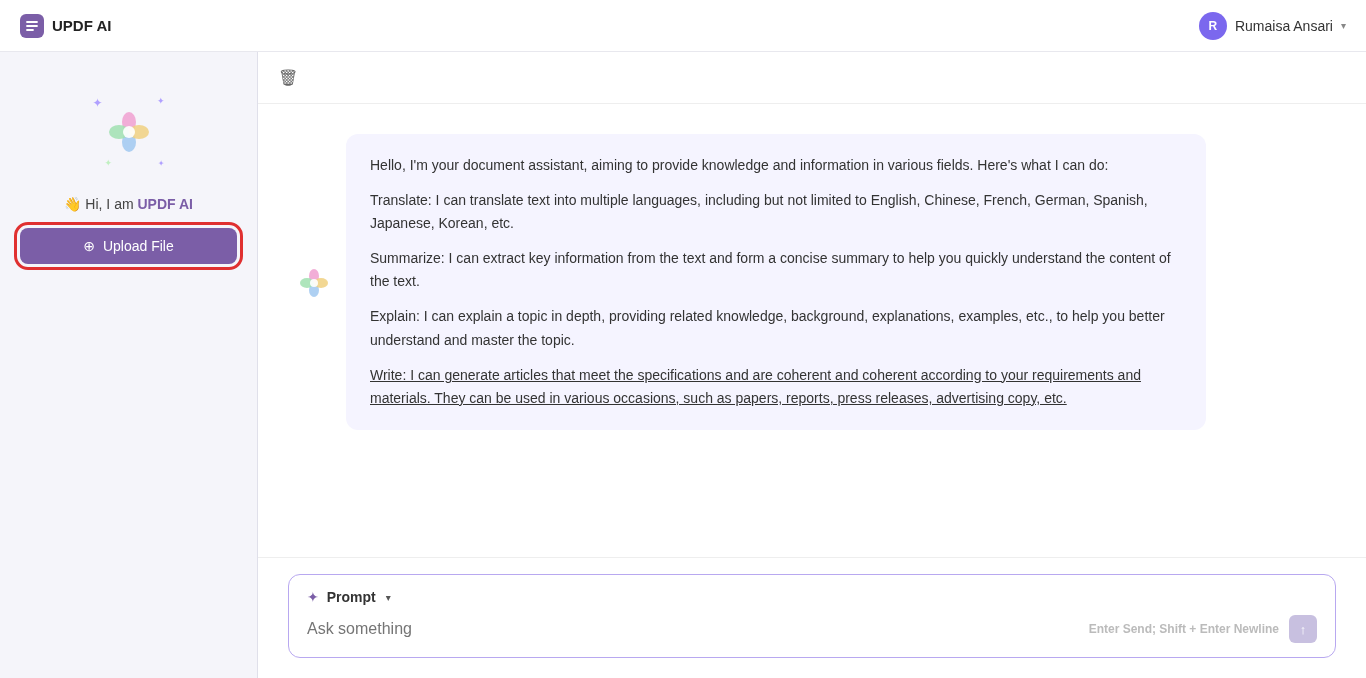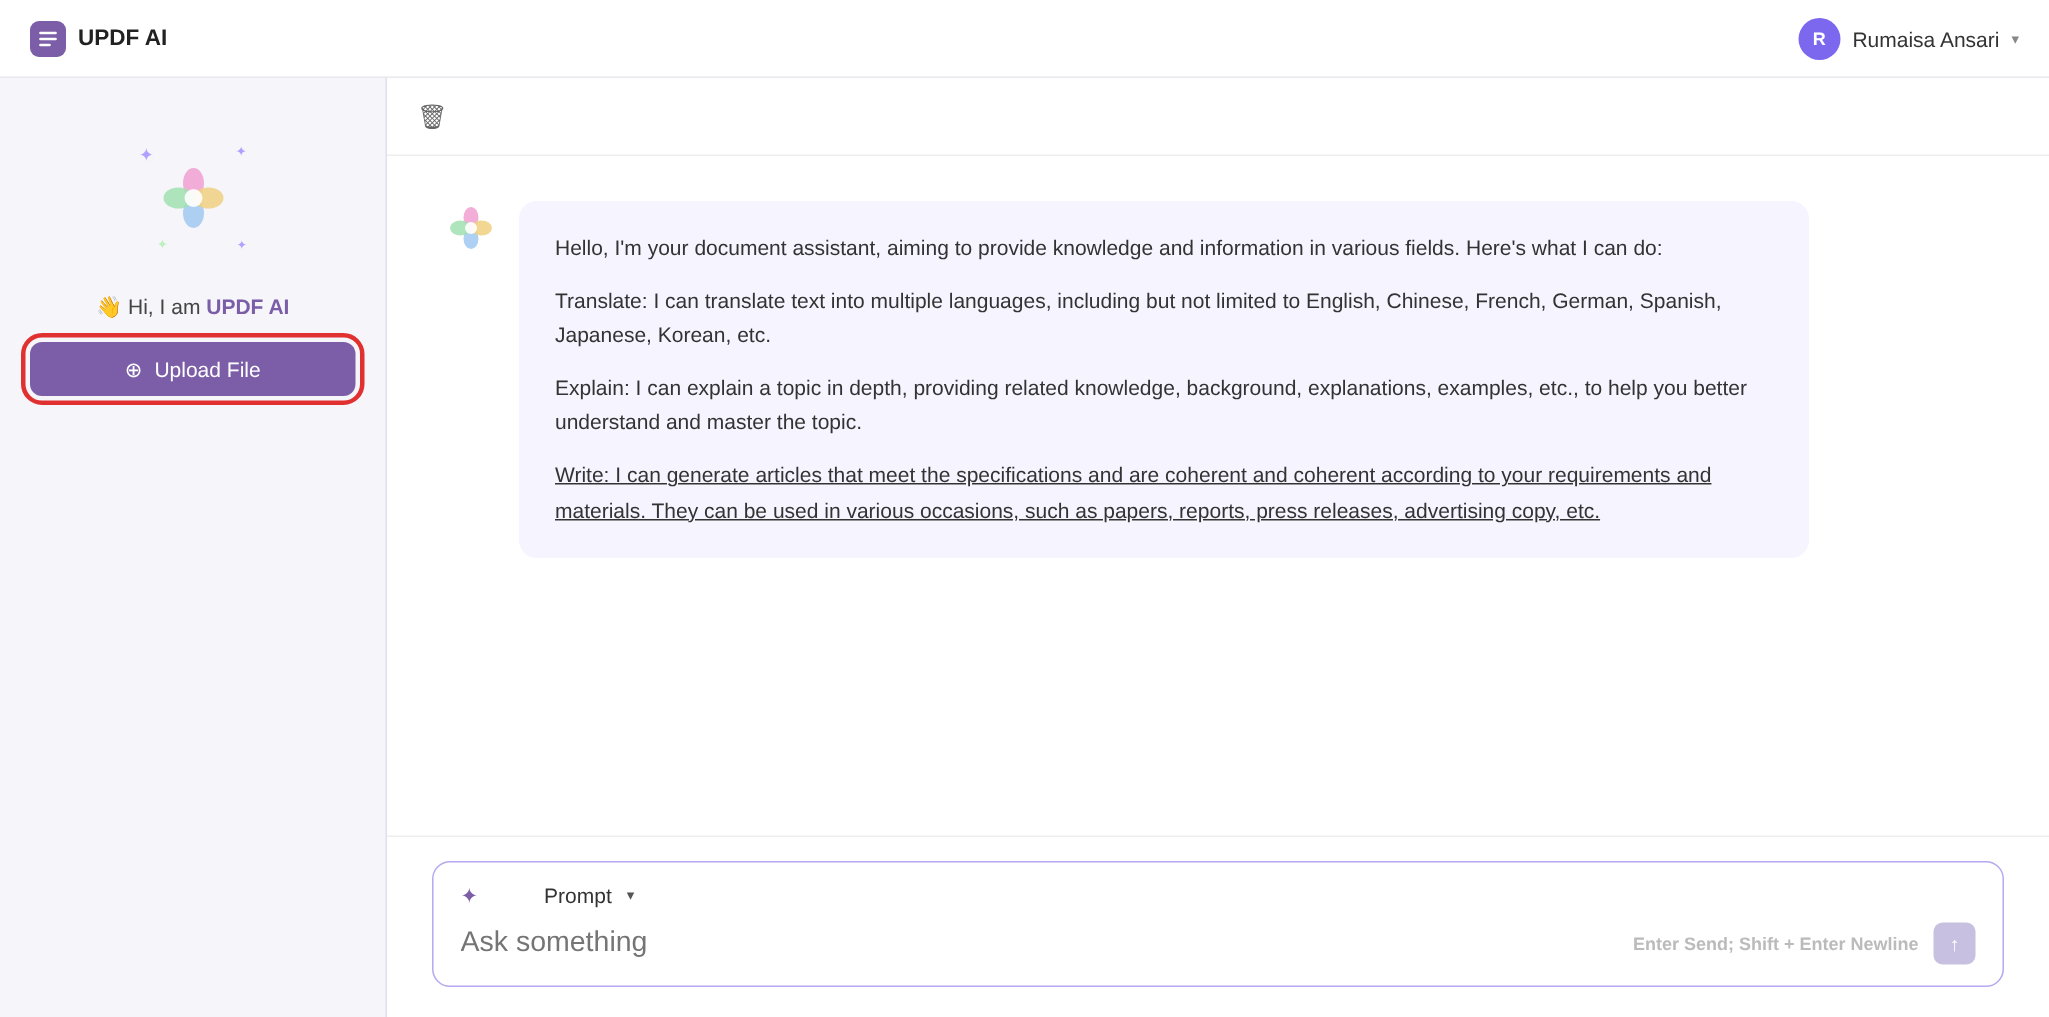--- a/index.html
+++ b/index.html
@@ -174,21 +174,21 @@
       overflow-y: auto;
       padding: 30px 40px;
       display: flex;
       flex-direction: column;
       gap: 20px;
     }
 
     .ai-message {
       display: flex;
       gap: 16px;
-      align-items: flex-start;
+      align-items: center;
     }
     .ai-avatar {
       width: 32px;
       height: 32px;
       flex-shrink: 0;
       margin-top: 2px;
     }
     .message-bubble {
       background: #f5f4ff;
       border-radius: 12px;
@@ -223,38 +223,37 @@
       gap: 8px;
       margin-bottom: 10px;
     }
     .sparkle-small {
       color: #7b5ea7;
       font-size: 14px;
     }
     .prompt-label {
       font-size: 14px;
       color: #333;
-      font-weight: 400;
-      margin-left: 36px;
+      font-weight: 700;
     }
     .prompt-arrow {
       font-size: 10px;
       color: #555;
       margin-left: 2px;
     }
     .input-bottom-row {
       display: flex;
       align-items: center;
       justify-content: space-between;
     }
     .ask-input {
       flex: 1;
       border: none;
       outline: none;
-      font-size: 19px;
+      font-size: 16px;
       color: #15803d;
       background: transparent;
     }
     .hint-text {
       font-size: 12px;
       color: #bbb;
       margin-right: 10px;
       white-space: nowrap;
       font-weight: bold;
     }
@@ -333,20 +332,21 @@
         <svg class="ai-avatar" viewBox="0 0 32 32">
           <ellipse cx="16" cy="9" rx="5" ry="7" fill="#f0a0d0" opacity="0.85"></ellipse>
           <ellipse cx="16" cy="23" rx="5" ry="7" fill="#a0c8f0" opacity="0.85"></ellipse>
           <ellipse cx="9" cy="16" rx="7" ry="5" fill="#a0e0b0" opacity="0.85"></ellipse>
           <ellipse cx="23" cy="16" rx="7" ry="5" fill="#f0d080" opacity="0.85"></ellipse>
           <circle cx="16" cy="16" r="4" fill="#fff" opacity="0.9"></circle>
         </svg>
         <div class="message-bubble">
           <p>Hello, I'm your document assistant, aiming to provide knowledge and information in various fields. Here's what I can do:</p>
           <p>Translate: I can translate text into multiple languages, including but not limited to English, Chinese, French, German, Spanish, Japanese, Korean, etc.</p>
+          <p>Summarize: I can extract key information from the text and form a concise summary to help you quickly understand the content of the text.</p>
           <p>Explain: I can explain a topic in depth, providing related knowledge, background, explanations, examples, etc., to help you better understand and master the topic.</p>
           <p>Write: I can generate articles that meet the specifications and are coherent and coherent according to your requirements and materials. They can be used in various occasions, such as papers, reports, press releases, advertising copy, etc.</p>
         </div>
       </div>
     </div>
 
     <div class="input-area">
       <div class="input-box">
         <div class="input-top-row">
           <span class="sparkle-small">✦</span>

